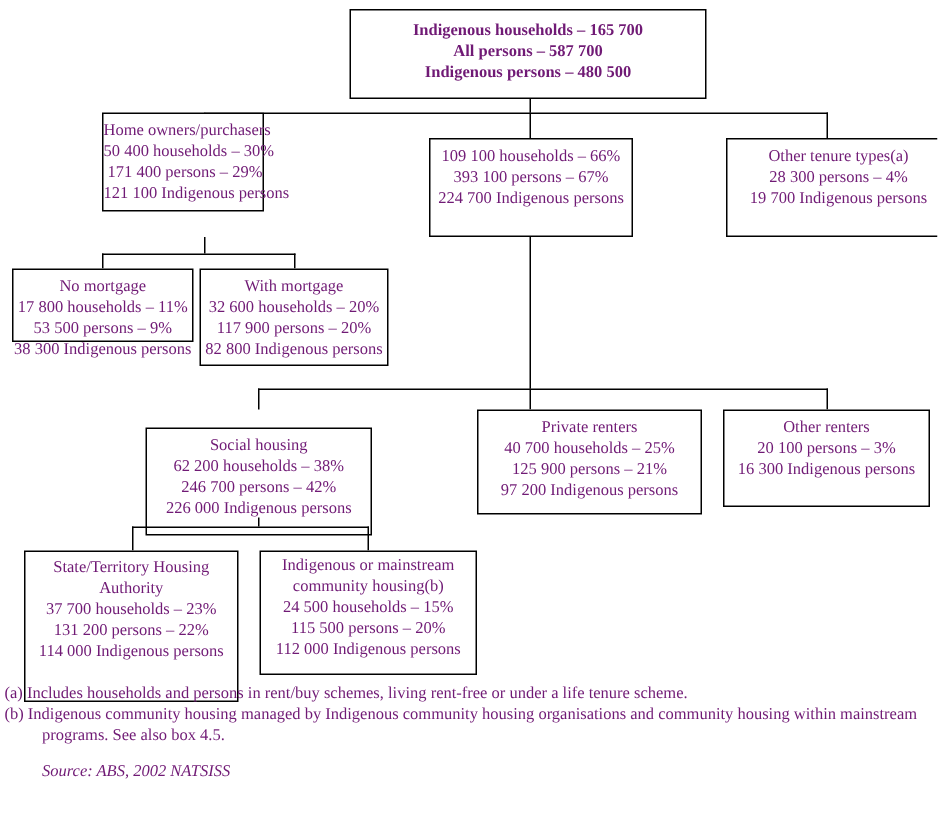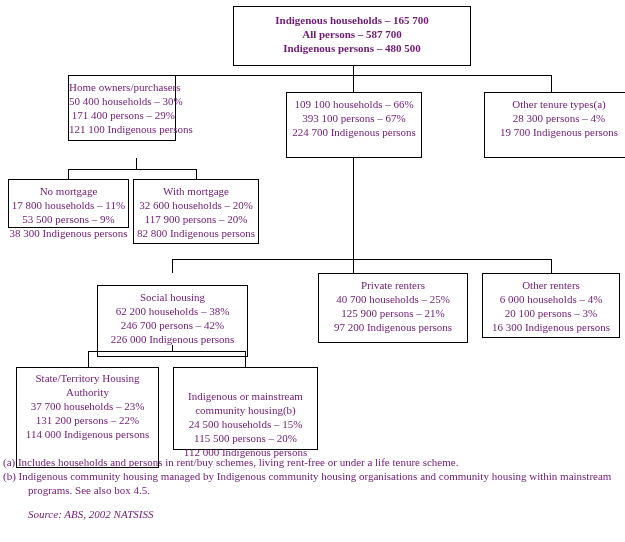--- a/index.html
+++ b/index.html
@@ -104,38 +104,37 @@
 
   <div class="node" style="left:318px;top:273px;width:150px;height:70px;">
     <div class="ln">Private renters</div>
     <div class="ln">40 700 households – 25%</div>
     <div class="ln">125 900 persons – 21%</div>
     <div class="ln">97 200 Indigenous persons</div>
   </div>
 
   <div class="node" style="left:482px;top:273px;width:138px;height:65px;">
     <div class="ln">Other renters</div>
-    <div class="ln">6 000 households – 4%</div>
     <div class="ln">20 100 persons – 3%</div>
     <div class="ln">16 300 Indigenous persons</div>
   </div>
 
   <div class="conn" style="left:172px;top:345px;width:1px;height:6px;"></div>
   <div class="conn" style="left:88px;top:351px;width:158px;height:1px;"></div>
   <div class="conn" style="left:88px;top:351px;width:1px;height:16px;"></div>
   <div class="conn" style="left:245px;top:351px;width:1px;height:16px;"></div>
 
   <div class="node" style="left:16px;top:367px;width:143px;height:101px;padding-top:3px;">
     <div class="ln wrap">State/Territory Housing Authority</div>
     <div class="ln">37 700 households – 23%</div>
     <div class="ln">131 200 persons – 22%</div>
     <div class="ln">114 000 Indigenous persons</div>
   </div>
 
-  <div class="node" style="left:173px;top:367px;width:145px;height:83px;padding-top:21px;">
+  <div class="node" style="left:173px;top:367px;width:145px;height:83px;padding-top:2px;">
     <div class="ln wrap">Indigenous or mainstream community housing(b)</div>
     <div class="ln">24 500 households – 15%</div>
     <div class="ln">115 500 persons – 20%</div>
     <div class="ln">112 000 Indigenous persons</div>
   </div>
 
   <div class="note" style="left:3px;top:456px;width:618px;">(a) Includes households and persons in rent/buy schemes, living rent-free or under a life tenure scheme.</div>
   <div class="note hang" style="left:3px;top:470px;width:614px;">(b) Indigenous community housing managed by Indigenous community housing organisations and community housing within mainstream programs. See also box 4.5.</div>
   <div class="note src" style="left:10px;top:508px;">Source: ABS, 2002 NATSISS</div>
 

